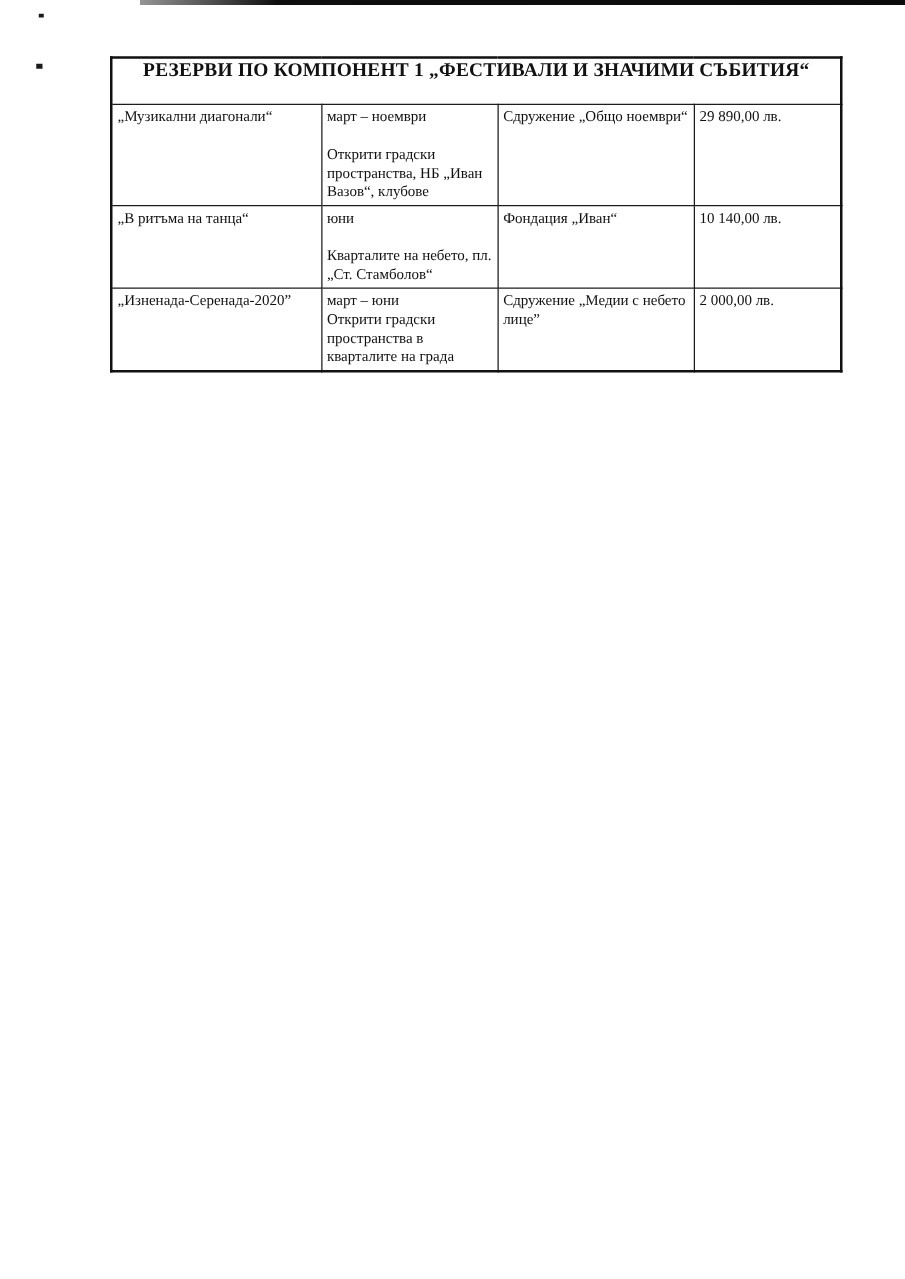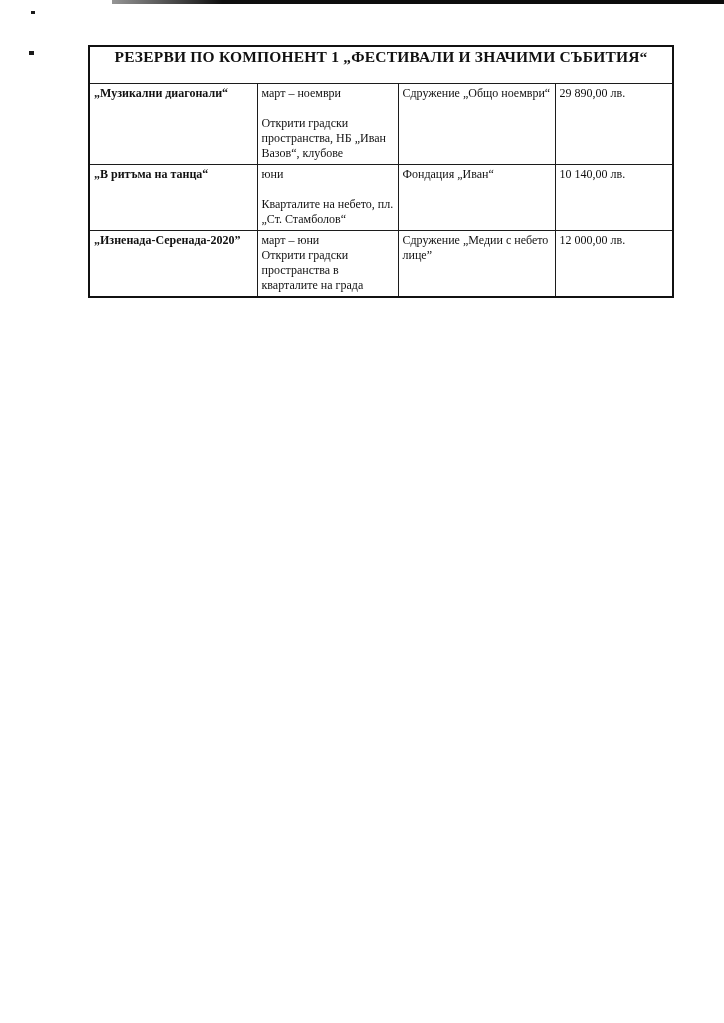--- a/index.html
+++ b/index.html
@@ -53,21 +53,21 @@
     border: 2px solid #111111;
   }
   td.title-cell {
     text-align: center;
     font-weight: bold;
     font-size: 15.5px;
     padding-top: 7px;
     letter-spacing: 0.2px;
   }
   td.name-cell {
-    font-weight: bold;
+    font-weight: normal;
   }
   td.amount-cell {
     white-space: nowrap;
   }
   .multiline {
     white-space: pre-line;
   }
 </style>
 </head>
 <body>
@@ -108,18 +108,18 @@
       <td>Фондация „Иван“</td>
       <td class="amount-cell">10 140,00 лв.</td>
     </tr>
 
 
     <tr style="height:57px">
       <td class="name-cell">„Изненада-Серенада-2020”</td>
       <td class="multiline">март – юни
 Открити градски пространства в кварталите на града</td>
       <td>Сдружение „Медии с небето лице”</td>
-      <td class="amount-cell">12 000,00 лв.</td>
+      <td class="amount-cell">2 000,00 лв.</td>
     </tr>
   </tbody>
     </table>
 
 </div>
 
 </body></html>

